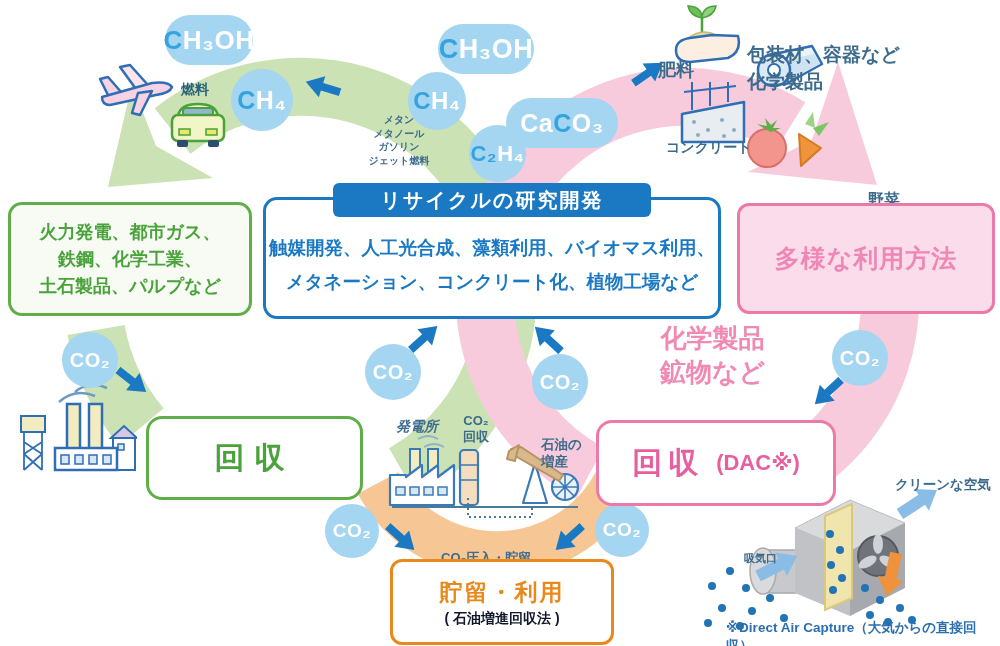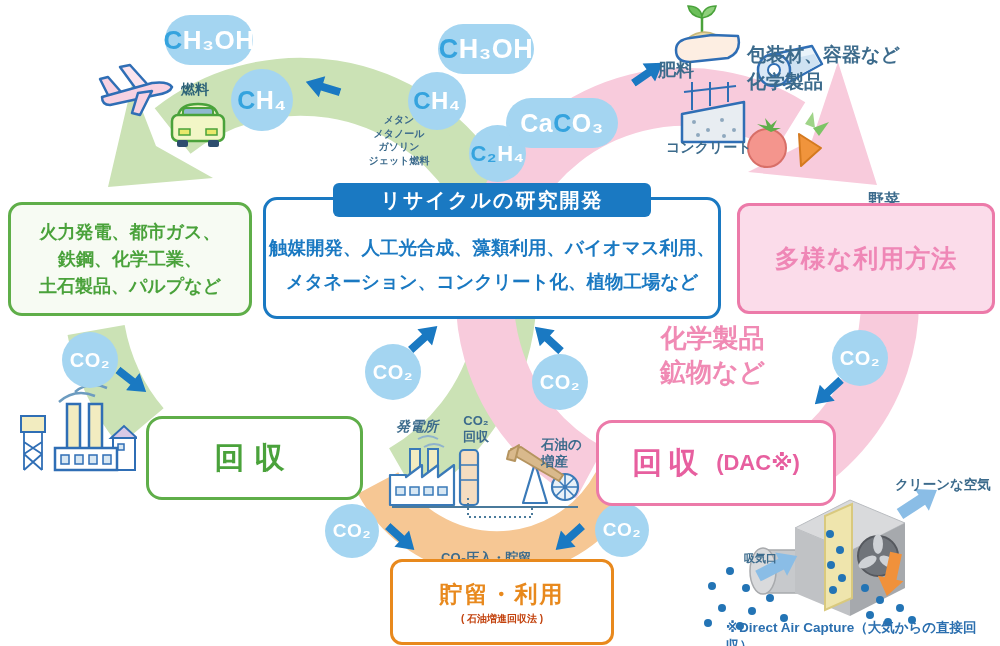--- a/index.html
+++ b/index.html
@@ -306,16 +306,16 @@
 
   <div class="box" style="left:146px;top:416px;width:211px;height:78px;border:3.5px solid #5fae49;border-radius:16px;font-size:30px;font-weight:bold;color:#4aa23b;letter-spacing:10px;">回収</div>
 
   <div class="box" style="left:596px;top:420px;width:234px;height:80px;border:3.5px solid #ec7aa9;border-radius:16px;flex-direction:row;">
     <span style="font-size:30px;font-weight:bold;color:#e75f9f;letter-spacing:6px;">回収</span>
     <span style="font-size:22px;font-weight:bold;color:#e75f9f;margin-left:12px;">(DAC※)</span>
   </div>
 
   <div class="box" style="left:390px;top:559px;width:218px;height:80px;border:3.5px solid #e8891d;border-radius:12px;">
     <div style="font-size:23px;font-weight:bold;color:#e8891d;letter-spacing:2px;">貯留・利用</div>
-    <div style="font-size:10px;font-weight:bold;color:#c2410c;margin-top:2px;">( 石油増進回収法 )</div>
+    <div style="font-size:14px;font-weight:bold;color:#0f172a;margin-top:2px;">( 石油増進回収法 )</div>
   </div>
 
 </div>
 
 </body></html>

